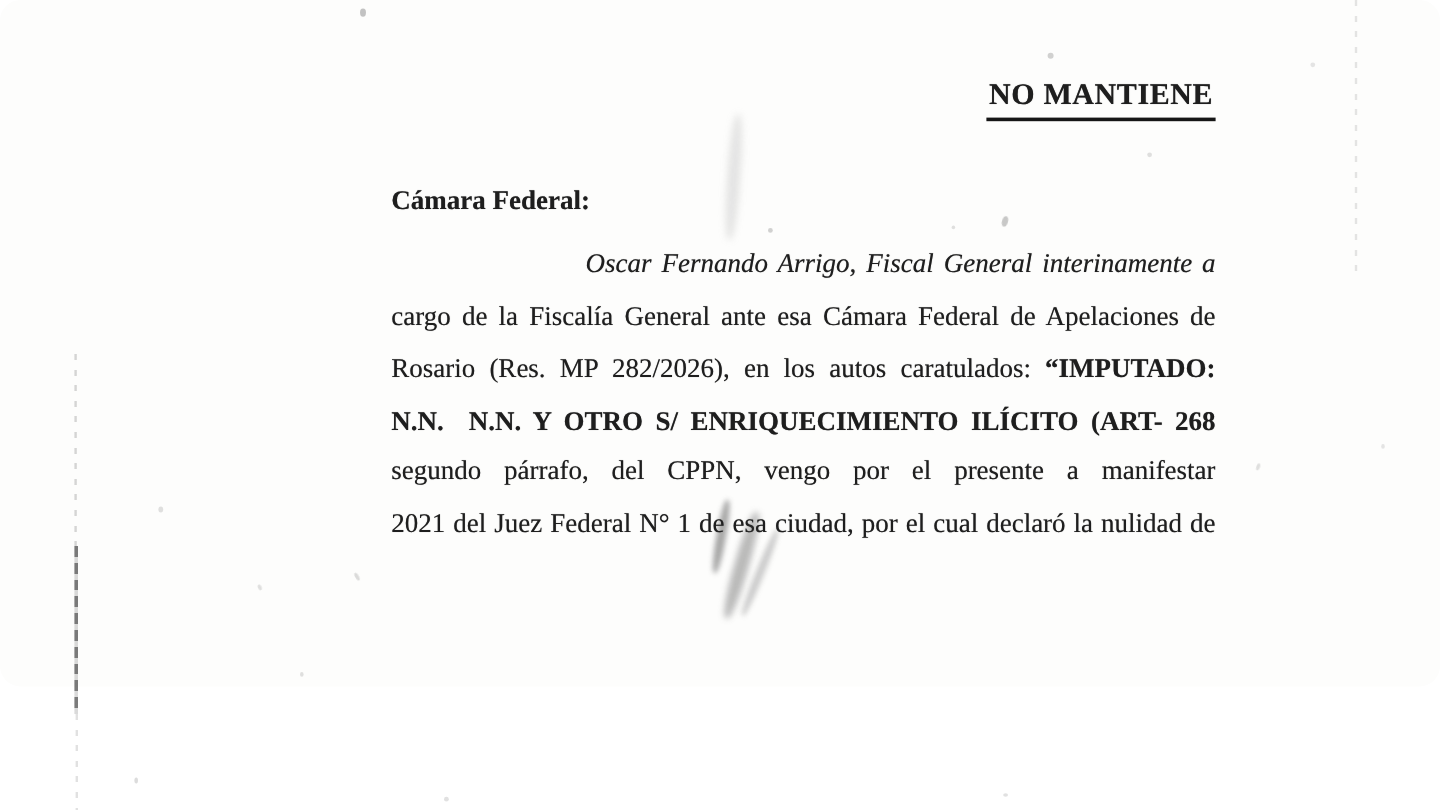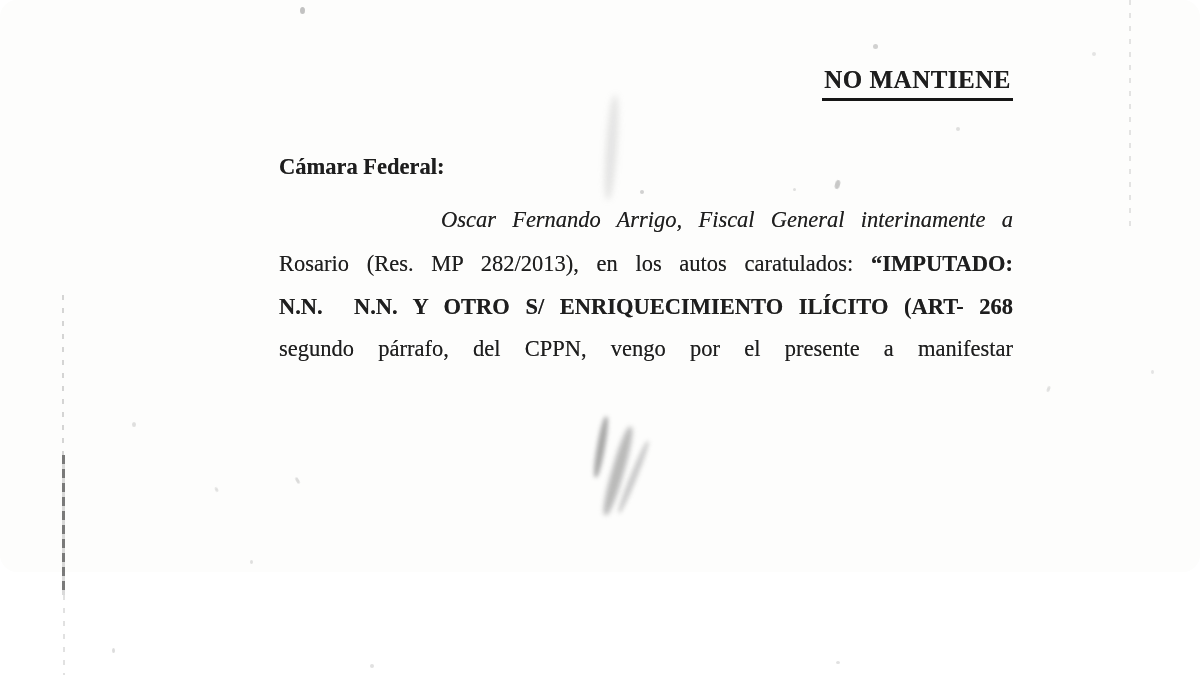--- a/index.html
+++ b/index.html
@@ -23,21 +23,21 @@
     text-shadow:0 0 .6px rgba(20,20,20,.7);
   }
   
   .docbody {
     position:absolute; left:279px; top:145px; width:734px;
     font-size:22.5px; line-height:43.5px;
     text-shadow:0 0 .6px rgba(25,25,25,.6);
   }
   .line {
     height:43.5px; overflow:hidden;
-    text-align:justify; text-align-last:justify;
+    text-align:justify; text-align-last:justify;margin-left:47px;
   }
   .line.no-stretch { text-align-last:left; }
   .indent { padding-left:162px;font-style:italic; }
   .bold, .salutation { font-weight:700; }
   .salutation { text-align-last:left; }
   .para-1 { margin-top:9.5px; }
   .para-2 { margin-top:-2px; }
   
   .crease {
     position:absolute; width:2px;
@@ -52,29 +52,31 @@
 
 <div class="page">
 
   <div class="stamp">NO MANTIENE</div>
 
   <div class="docbody">
     <div class="line salutation">Cámara Federal:</div>
 
     <div class="para-1">
       <div class="line indent">Oscar Fernando Arrigo, Fiscal General interinamente a</div>
+      <div class="line">cargo de la Fiscalía General ante esa Cámara Federal de Apelaciones de</div>
       <div class="line">
-        <span>Rosario (Res. MP 282/2013), en los autos caratulados:</span>
+        <span>Rosario (Res. MP 282/2026), en los autos caratulados:</span>
         <span class="bold">“IMPUTADO:</span>
       </div>
       <div class="line bold">N.N.&nbsp; N.N. Y OTRO S/ ENRIQUECIMIENTO ILÍCITO (ART- 268</div>
     </div>
 
     <div class="para-2">
       <div class="line">segundo párrafo, del CPPN, vengo por el presente a manifestar</div>
+      <div class="line">2021 del Juez Federal N° 1 de esa ciudad, por el cual declaró la nulidad de</div>
     </div>
   </div>
 
   <div class="crease" style="left:62px; top:295px; height:160px; opacity:.55;"></div>
   <div class="crease" style="left:62px; top:455px; height:140px; width:3px; opacity:.9;
        background:repeating-linear-gradient(to bottom, rgba(45,45,45,.7) 0 9px, rgba(90,90,90,.25) 9px 14px);"></div>
   <div class="crease" style="left:63px; top:595px; height:80px; opacity:.4;"></div>
   <div class="crease" style="left:1129px; top:0; height:230px; opacity:.35;"></div>
 
   <div class="stroke" style="left:597px; top:416px; width:8px;  height:62px;  transform:rotate(10deg); background:rgba(40,40,40,.40); filter:blur(2px);"></div>

